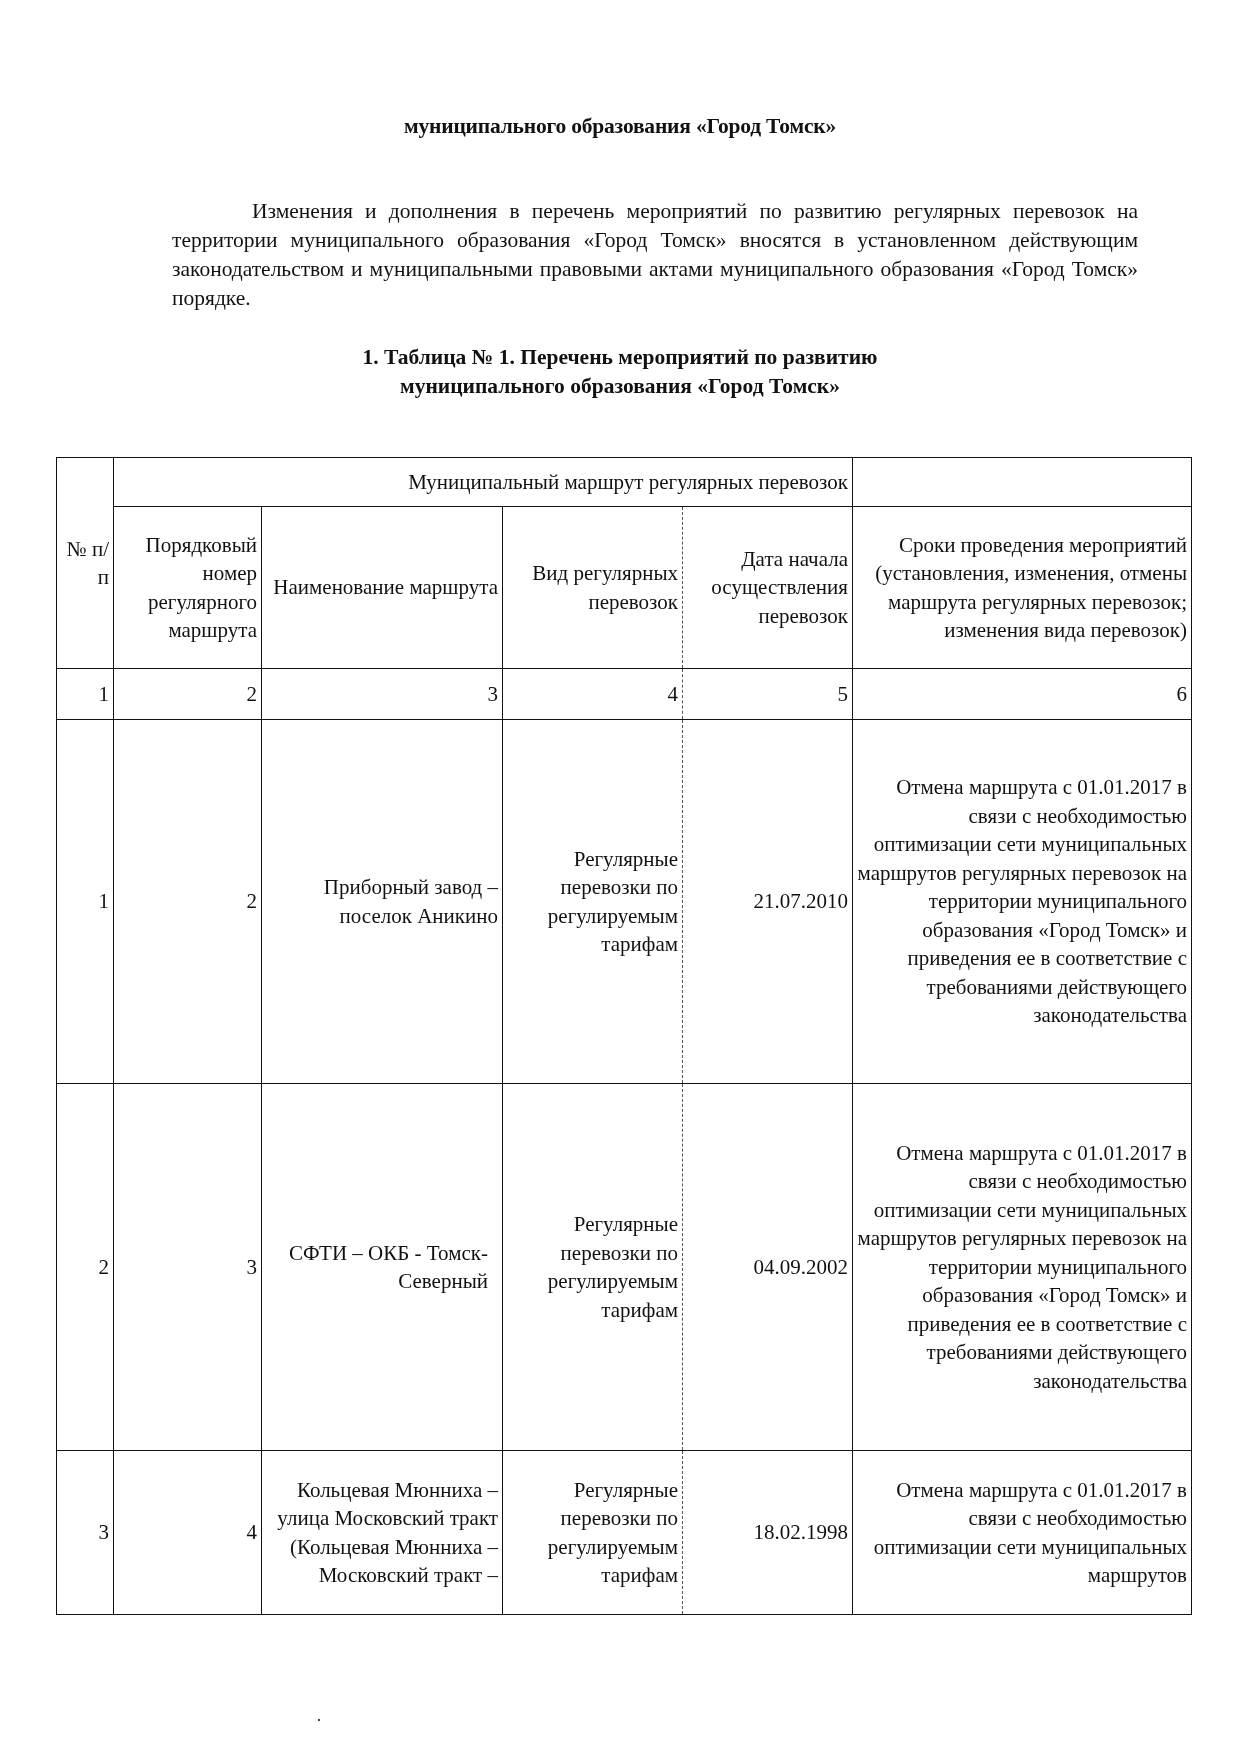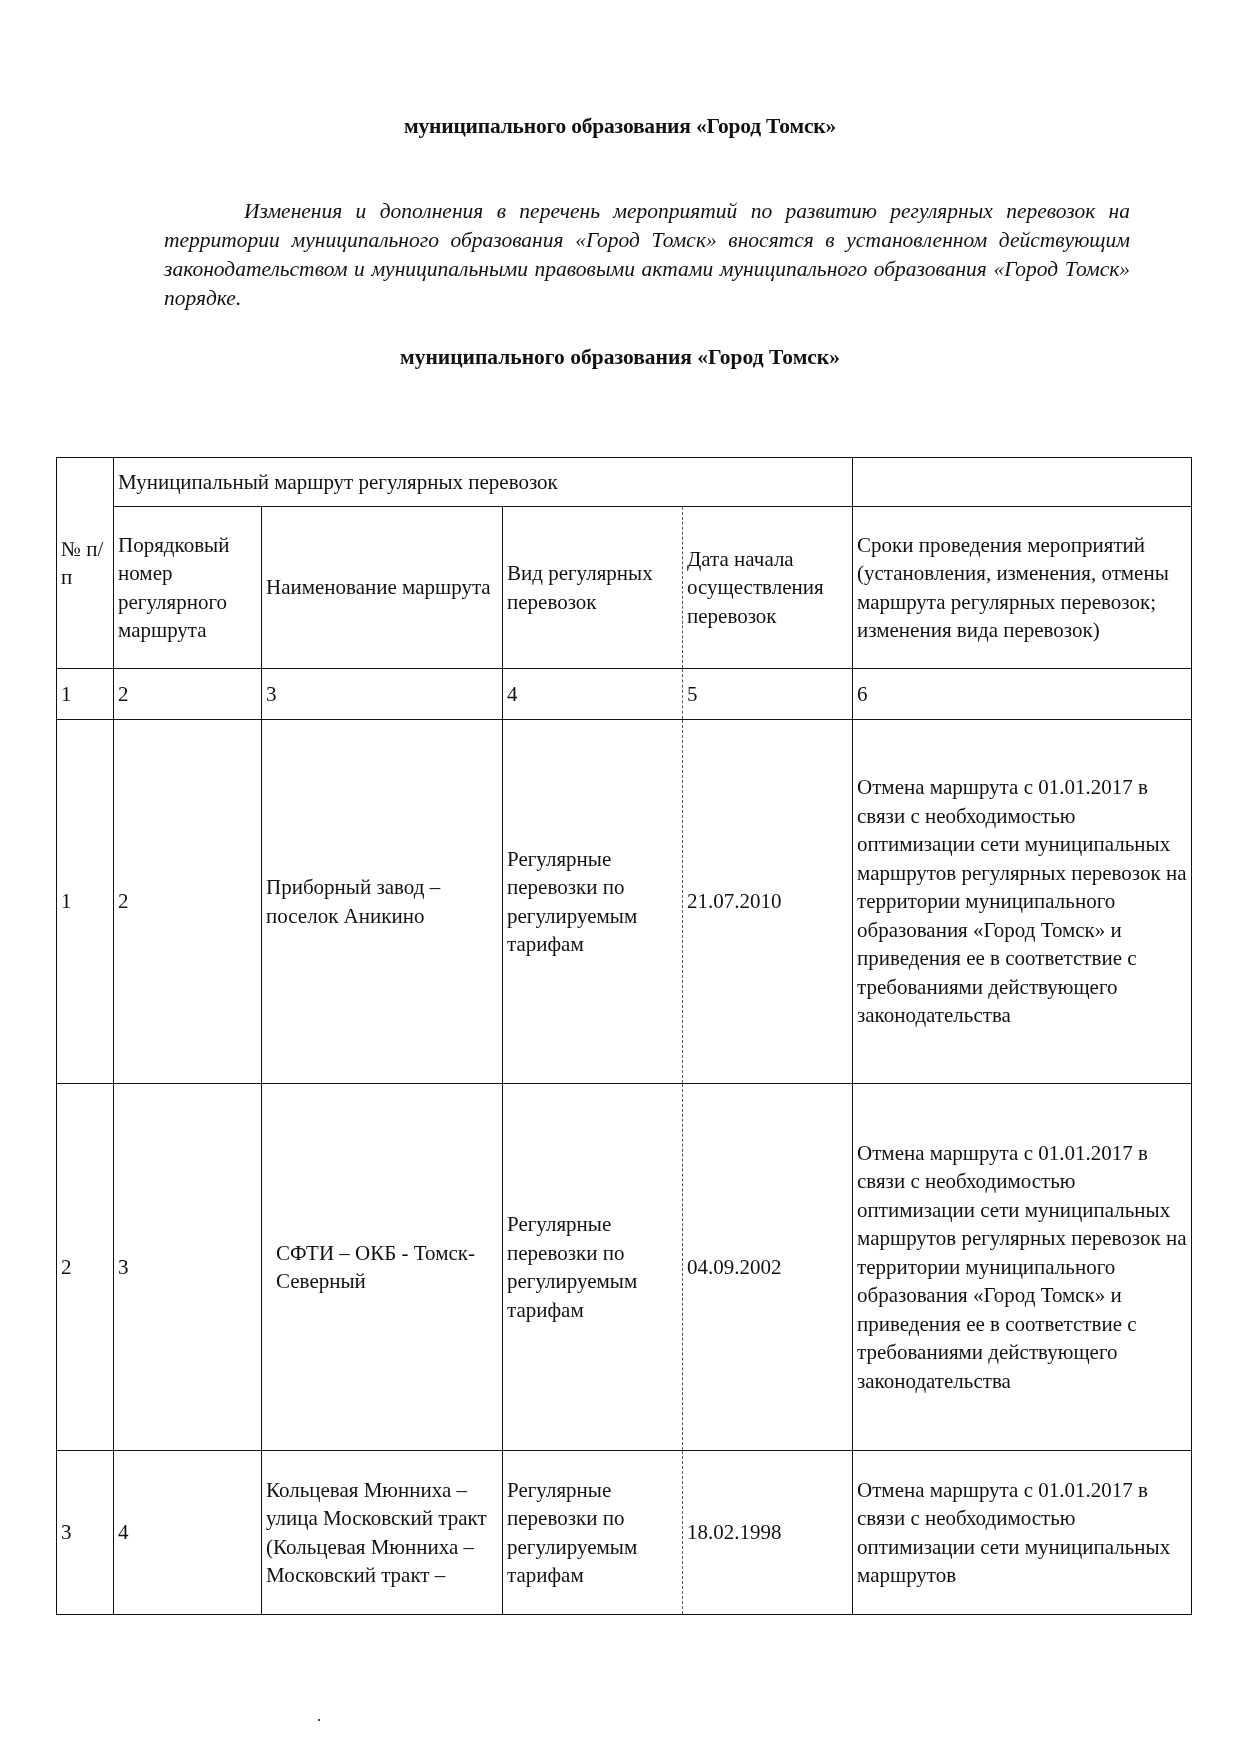--- a/index.html
+++ b/index.html
@@ -21,28 +21,27 @@
       top: 112px;
       width: 940px;
       text-align: center;
       font-weight: bold;
       font-size: 21.5px;
       line-height: 28px;
       letter-spacing: -0.2px;
     }
     .intro {
       position: absolute;
-      left: 164px;
+      left: 172px;
       top: 197px;
       width: 966px;
       font-size: 21.5px;
       line-height: 29px;
       text-align: justify;
       text-indent: 80px;
-      font-style: italic;
     }
     .table-title {
       position: absolute;
       left: 150px;
       top: 343px;
       width: 940px;
       text-align: center;
       font-weight: bold;
       font-size: 21.5px;
       line-height: 28.5px;
@@ -52,21 +51,21 @@
       left: 56px;
       top: 457px;
       width: 1135px;
       border-collapse: collapse;
       table-layout: fixed;
       font-size: 21px;
       line-height: 28.5px;
     }
     table.routes td, table.routes th {
       border: 1.6px solid #111111;
-      text-align: left;
+      text-align: right;
       vertical-align: middle;
       padding: 0 4px;
       font-weight: normal;
     }
     table.routes td.dashed-right, table.routes th.dashed-right {
       border-right: 1px dashed #555555;
     }
     table.routes td.dashed-left, table.routes th.dashed-left {
       border-left: 1px dashed #555555;
     }
@@ -88,20 +87,21 @@
 </head>
 <body>
 
 <div class="page-title">
   <div>муниципального образования «Город Томск»</div>
 </div>
 
 <p class="intro" style="margin:0;">Изменения и дополнения в перечень мероприятий по развитию регулярных перевозок на территории муниципального образования «Город Томск» вносятся в установленном действующим законодательством и муниципальными правовыми актами муниципального образования «Город Томск» порядке.</p>
 
 <div class="table-title">
+  <div>1. Таблица № 1. Перечень мероприятий по развитию</div>
   <div>муниципального образования «Город Томск»</div>
 </div>
 
 <table class="routes">
   <colgroup>
     <col style="width:57px">
     <col style="width:148px">
     <col style="width:241px">
     <col style="width:180px">
     <col style="width:170px">

